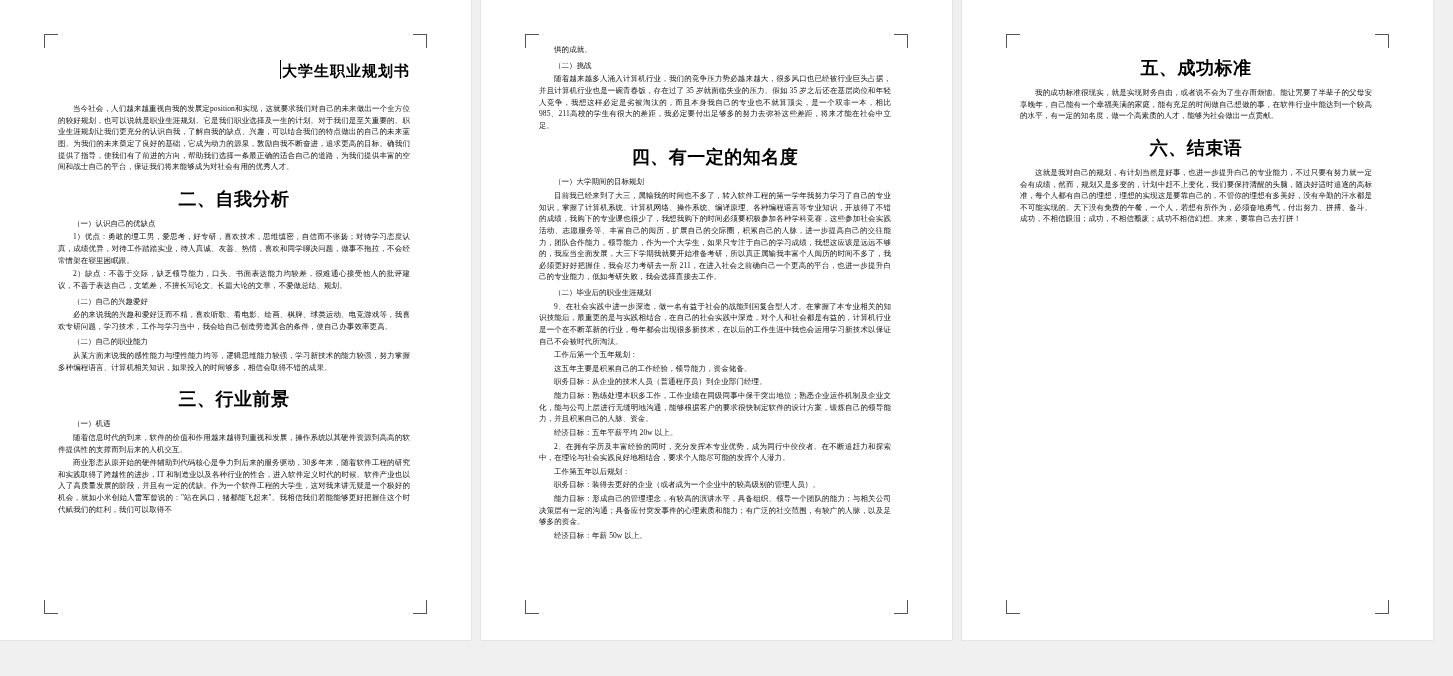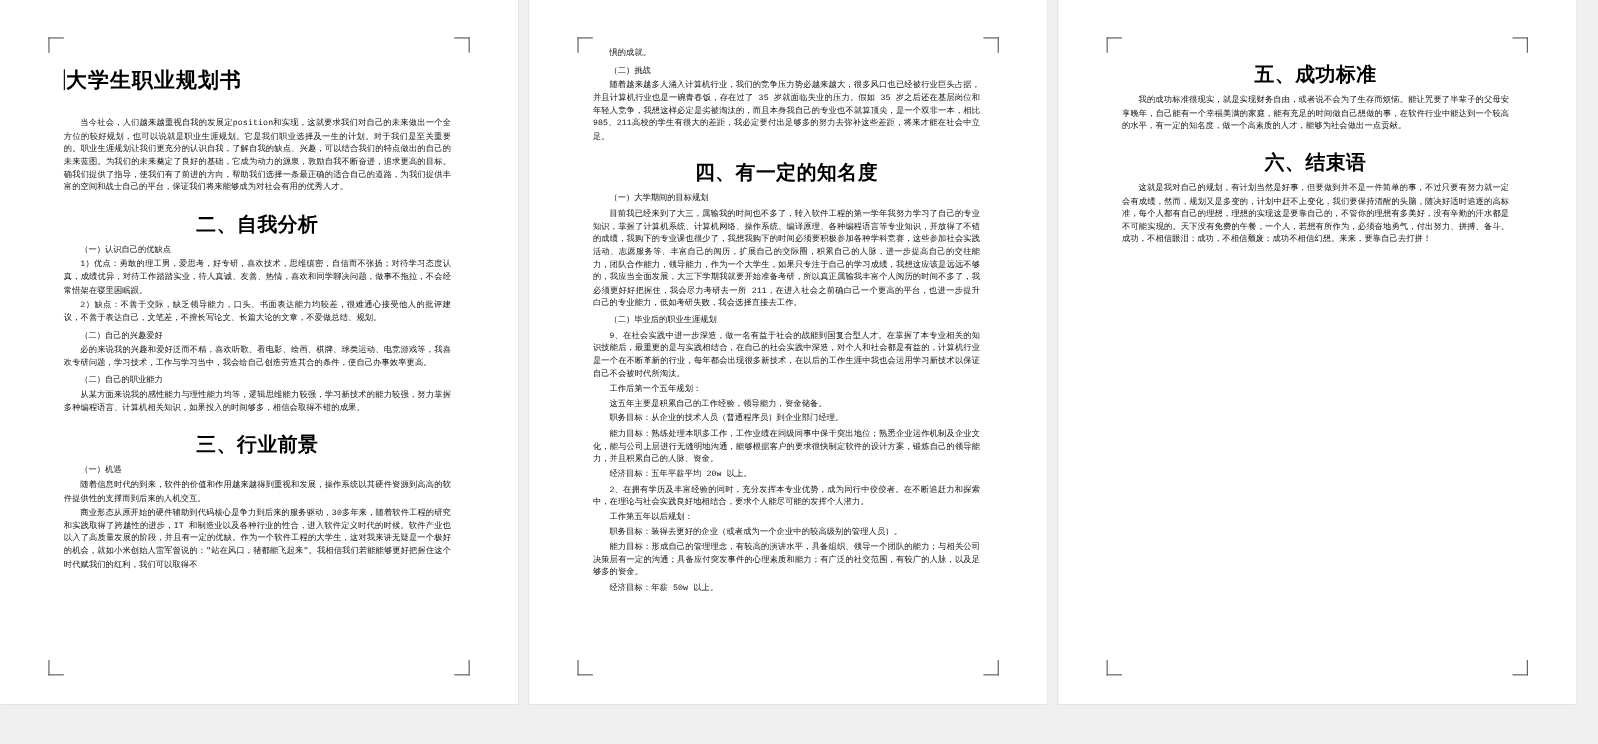--- a/index.html
+++ b/index.html
@@ -26,21 +26,20 @@
     box-shadow: 0 0 1px rgba(0,0,0,0.25);
     overflow: hidden;
     flex: 0 0 471px;
   }
   .page-inner {
     position: absolute;
     left: 58px;
     top: 42px;
     width: 352px;
     height: 556px;
-    font-family: Liberation Mono, monospace;
   }
   
   .crop {
     position: absolute;
     width: 14px;
     height: 14px;
   }
   .crop::before, .crop::after {
     content: "";
     position: absolute;
@@ -53,23 +52,23 @@
   .crop.tr::before { right: 0; top: 0; width: 14px; height: 1px; }
   .crop.tr::after  { right: 0; top: 0; width: 1px; height: 14px; }
   .crop.bl { left: 44px; bottom: 26px; }
   .crop.bl::before { left: 0; bottom: 0; width: 14px; height: 1px; }
   .crop.bl::after  { left: 0; bottom: 0; width: 1px; height: 14px; }
   .crop.br { right: 44px; bottom: 26px; }
   .crop.br::before { right: 0; bottom: 0; width: 14px; height: 1px; }
   .crop.br::after  { right: 0; bottom: 0; width: 1px; height: 14px; }
 
   .doc-title {
-    font-size: 19px;
+    font-size: 15px;
     font-weight: bold;
-    text-align: left;
+    text-align: right;
     letter-spacing: 1px;
     margin: 18px 0 22px 0;
     color: #000;
     position: relative;
   }
   .caret {
     display: inline-block;
     width: 1px;
     height: 19px;
     background: #000;
@@ -164,17 +163,17 @@
   <div class="page page3">
     <div class="crop tl"></div>
     <div class="crop tr"></div>
     <div class="crop bl"></div>
     <div class="crop br"></div>
     <div class="page-inner">
       <h2 class="sec">五、成功标准</h2>
       <p class="body">我的成功标准很现实，就是实现财务自由，或者说不会为了生存而烦恼。能让咒要了半辈子的父母安享晚年，自己能有一个幸福美满的家庭，能有充足的时间做自己想做的事，在软件行业中能达到一个较高的水平，有一定的知名度，做一个高素质的人才，能够为社会做出一点贡献。</p>
 
       <h2 class="sec">六、结束语</h2>
-      <p class="body">这就是我对自己的规划，有计划当然是好事，但要做到并不是一件简单的事，不过只要有努力就一定会有成绩，然而，规划又是多变的，计划中赶不上变化，我们要保持清醒的头脑，随决好适时追逐的高标准，每个人都有自己的理想，理想的实现这是要靠自己的，不管你的理想有多美好，没有辛勤的汗水都是不可能实现的。天下没有免费的午餐，一个人，若想有所作为，必须奋地勇气，付出努力、拼搏、备斗。成功，不相信眼泪；成功，不相信颓废；成功不相信幻想。来来，要靠自己去打拼！</p>
+      <p class="body">这就是我对自己的规划，有计划当然是好事，也进一步提升白己的专业能力，不过只要有努力就一定会有成绩，然而，规划又是多变的，计划中赶不上变化，我们要保持清醒的头脑，随决好适时追逐的高标准，每个人都有自己的理想，理想的实现这是要靠自己的，不管你的理想有多美好，没有辛勤的汗水都是不可能实现的。天下没有免费的午餐，一个人，若想有所作为，必须奋地勇气，付出努力、拼搏、备斗。成功，不相信眼泪；成功，不相信颓废；成功不相信幻想。来来，要靠自己去打拼！</p>
     </div>
   </div>
 
 </div>
 
 </body></html>

